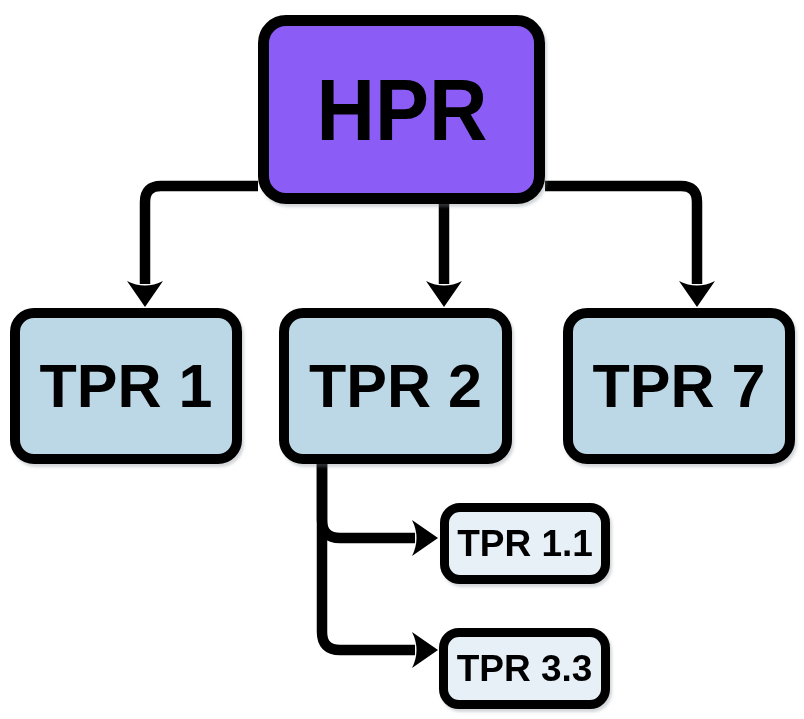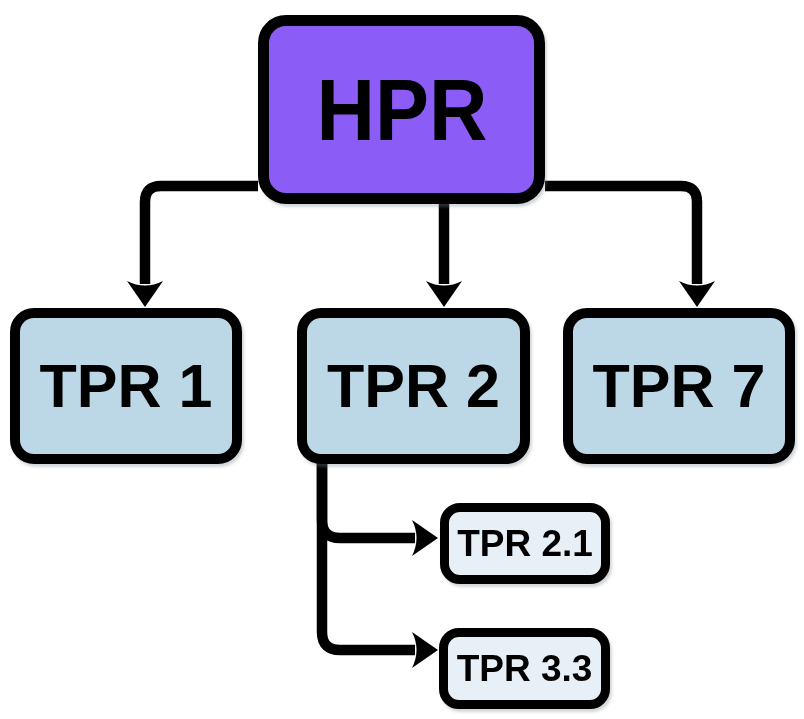--- a/index.html
+++ b/index.html
@@ -22,21 +22,21 @@
     left:258px;top:15px;width:287px;height:189px;
     border-width:11px;border-radius:28px;
     font-size:88px;
   }
   .node-root .lbl{transform:scaleX(0.92);}
   .node-child{
     border-radius:24px;
     font-size:61px;
   }
   .node-c1{left:10px;top:308px;width:232px;height:156px;}
-  .node-c2{left:297px;top:308px;width:233px;height:156px;}
+  .node-c2{left:279px;top:308px;width:233px;height:156px;}
   .node-c3{left:563px;top:308px;width:232px;height:156px;}
   .node-grand{
     border-width:9px;border-radius:20px;
     font-size:37px;
   }
   .node-g1{left:440px;top:503px;width:170px;height:81px;}
   .node-g2{left:439px;top:628px;width:171px;height:81px;}
   .connector-layer{position:absolute;left:0;top:0;}
   .connector-layer path.line{fill:none;stroke:currentColor;stroke-width:10.5;}
   .connector-layer path.head{fill:currentColor;stroke:none;}
@@ -74,20 +74,20 @@
 
   <div class="node node-child node-c2" style="background-color: rgb(188, 215, 230);">
     <span class="lbl">TPR 2</span>
   </div>
 
   <div class="node node-child node-c3" style="background-color: rgb(188, 215, 230);">
     <span class="lbl">TPR 7</span>
   </div>
 
   <div class="node node-grand node-g1" style="background-color: rgb(231, 240, 247);">
-    <span class="lbl">TPR 2.1</span>
+    <span class="lbl">TPR 1.1</span>
   </div>
 
   <div class="node node-grand node-g2" style="background-color: rgb(231, 240, 247);">
     <span class="lbl">TPR 3.3</span>
   </div>
 
 </div>
 
 </body></html>

